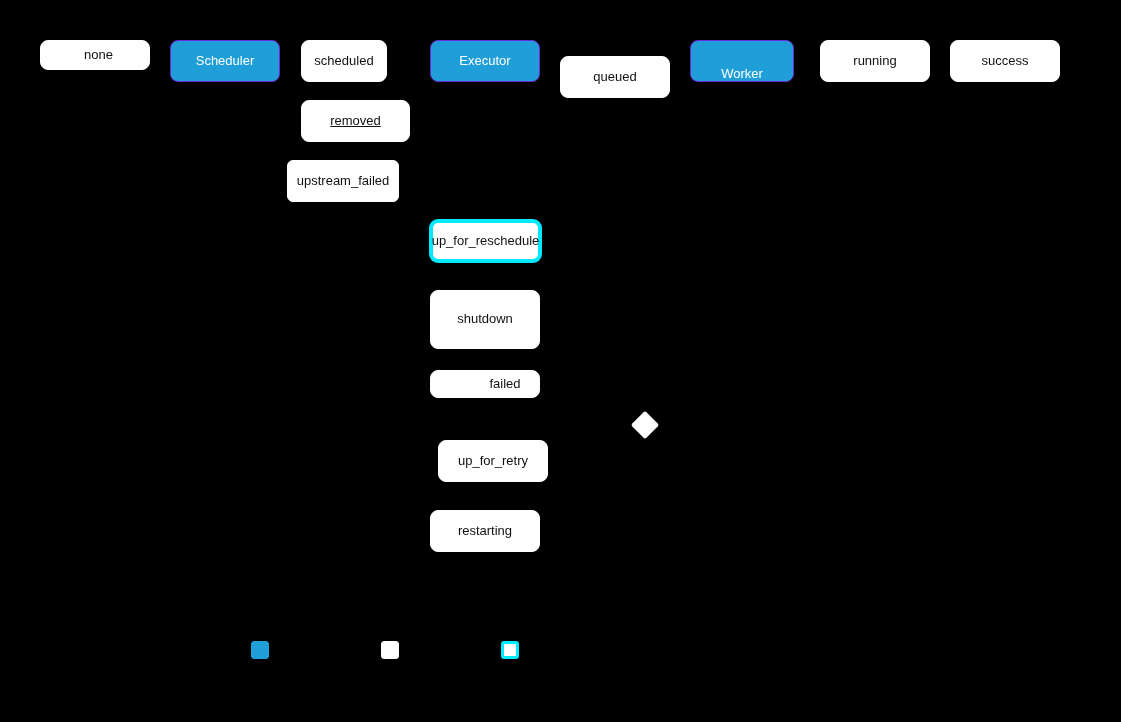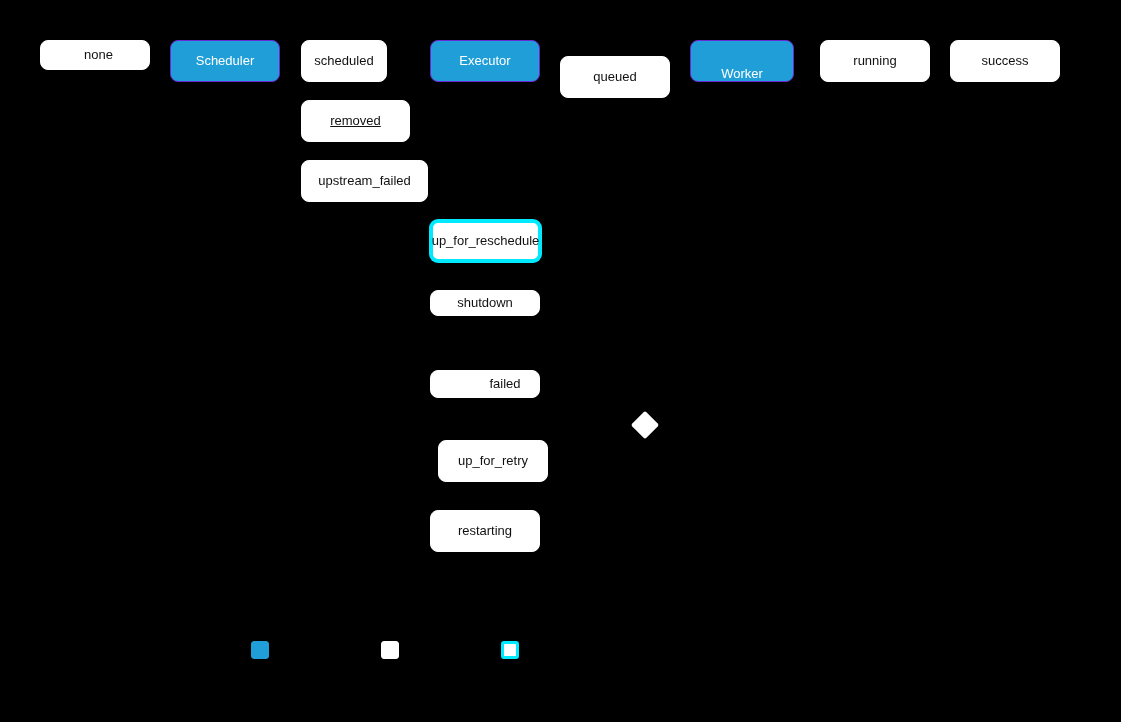--- a/index.html
+++ b/index.html
@@ -132,27 +132,27 @@
       </div>
       <div class="node state" style="left: 820px; top: 40px; width: 110px; height: 42px;">
         <span>running</span>
       </div>
       <div class="node state" style="left: 950px; top: 40px; width: 110px; height: 42px;">
         <span>success</span>
       </div>
       <div class="node state" style="left: 301px; top: 100px; width: 109px; height: 42px; text-decoration: underline;">
         <span>removed</span>
       </div>
-      <div class="node state" style="left: 301px; top: 160px; width: 127px; height: 42px;">
+      <div class="node state" style="left: 287px; top: 160px; width: 112px; height: 42px; border-radius: 6px;">
         <span>upstream_failed</span>
       </div>
       <div class="node highlight" style="left: 430px; top: 220px; width: 111px; height: 42px;">
         <span>up_for_reschedule</span>
       </div>
-      <div class="node state" style="left: 430px; top: 290px; width: 110px; height: 26px;">
+      <div class="node state" style="left: 430px; top: 290px; width: 110px; height: 59px;">
         <span>shutdown</span>
       </div>
       <div class="node state" style="left: 430px; top: 370px; width: 110px; height: 28px; padding-left: 40px;">
         <span>failed</span>
       </div>
       <div class="node state" style="left: 438px; top: 440px; width: 110px; height: 42px;">
         <span>up_for_retry</span>
       </div>
       <div class="node state" style="left: 430px; top: 510px; width: 110px; height: 42px;">
         <span>restarting</span>

